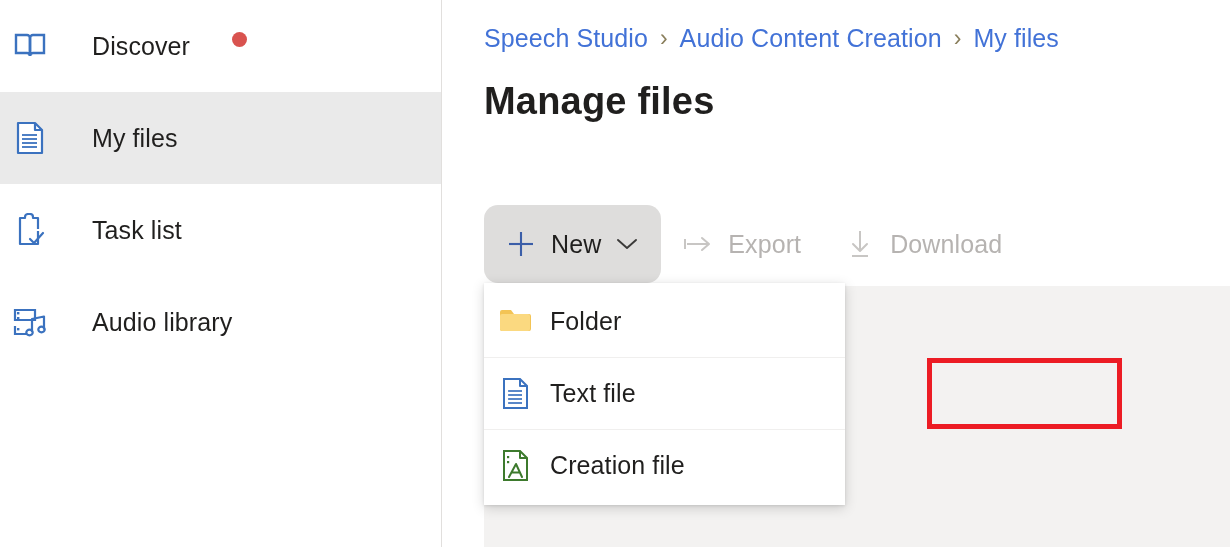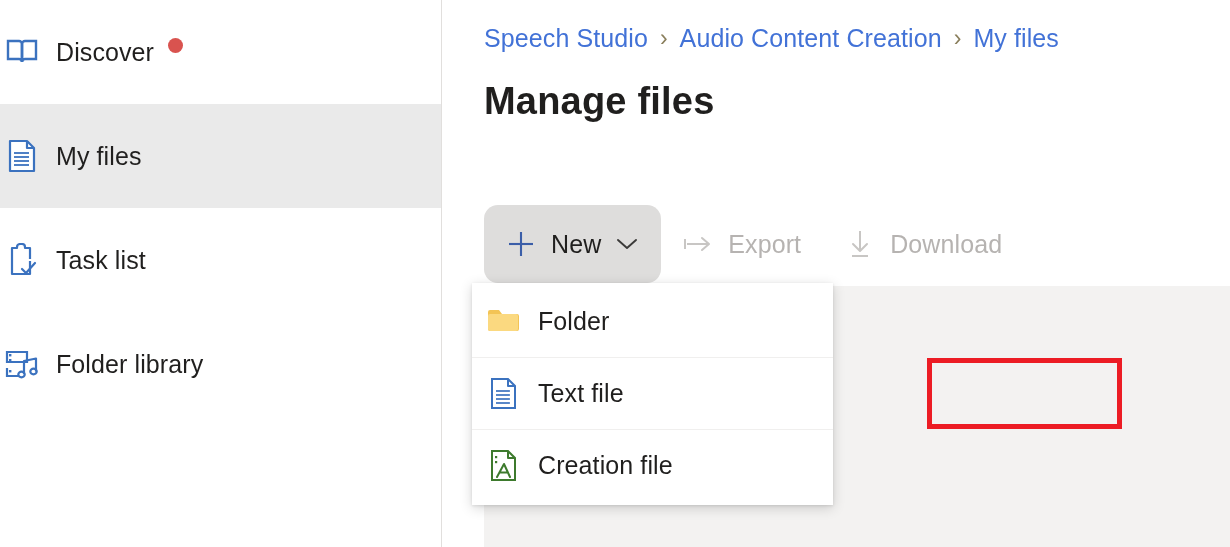--- a/index.html
+++ b/index.html
@@ -30,25 +30,26 @@
     height: 547px;
     background: #ffffff;
     border-right: 1px solid #e1dfdd;
     box-sizing: border-box;
     position: relative;
     flex: 0 0 442px;
   }
   .nav-item {
     display: flex;
     align-items: center;
-    height: 104px;
-    padding-left: 4px;
+    height: 92px;
+    padding-left: 12px;
     box-sizing: border-box;
     cursor: pointer;
     position: relative;
+    gap: 28px;
   }
   .nav-item.selected {
     background: #eaeaea;
   }
   .nav-icon {
     width: 36px;
     height: 36px;
     flex: 0 0 36px;
     display: flex;
     align-items: center;
@@ -162,21 +163,21 @@
     left: 42px;
     top: 286px;
     right: 0;
     bottom: 0;
     background: #f3f2f1;
   }
 
   
   .menu {
     position: absolute;
-    left: 30px;
+    left: 42px;
     top: 283px;
     width: 361px;
     background: #ffffff;
     box-shadow: 0 3px 12px rgba(0,0,0,0.16), 0 1px 3px rgba(0,0,0,0.10);
     z-index: 40;
     padding: 2px 0 4px 0;
     box-sizing: border-box;
   }
   .menu-item {
     display: flex;
@@ -273,21 +274,21 @@
           <g fill="#3b72bf">
             <rect x="4" y="6" width="2.4" height="2.4"></rect>
             <rect x="4" y="11" width="2.4" height="2.4"></rect>
             <rect x="4" y="22" width="2.4" height="2.4"></rect>
           </g>
           <path d="M19 26 v-13 l12 -2.5 v13" fill="none" stroke="#3b72bf" stroke-width="2.2" stroke-linejoin="round"></path>
           <ellipse cx="16.5" cy="26.5" rx="3.2" ry="2.8" fill="none" stroke="#3b72bf" stroke-width="2.2"></ellipse>
           <ellipse cx="28.5" cy="23.5" rx="3.2" ry="2.8" fill="none" stroke="#3b72bf" stroke-width="2.2"></ellipse>
         </svg>
       </span>
-      <span class="nav-label">Folder library</span>
+      <span class="nav-label">Audio library</span>
     </div>
 
   </nav>
 
   <main class="main">
 
     <div class="breadcrumb">
       <span class="crumb">Speech Studio</span>
       <span class="crumb-sep">›</span>
       <span class="crumb">Audio Content Creation</span>

